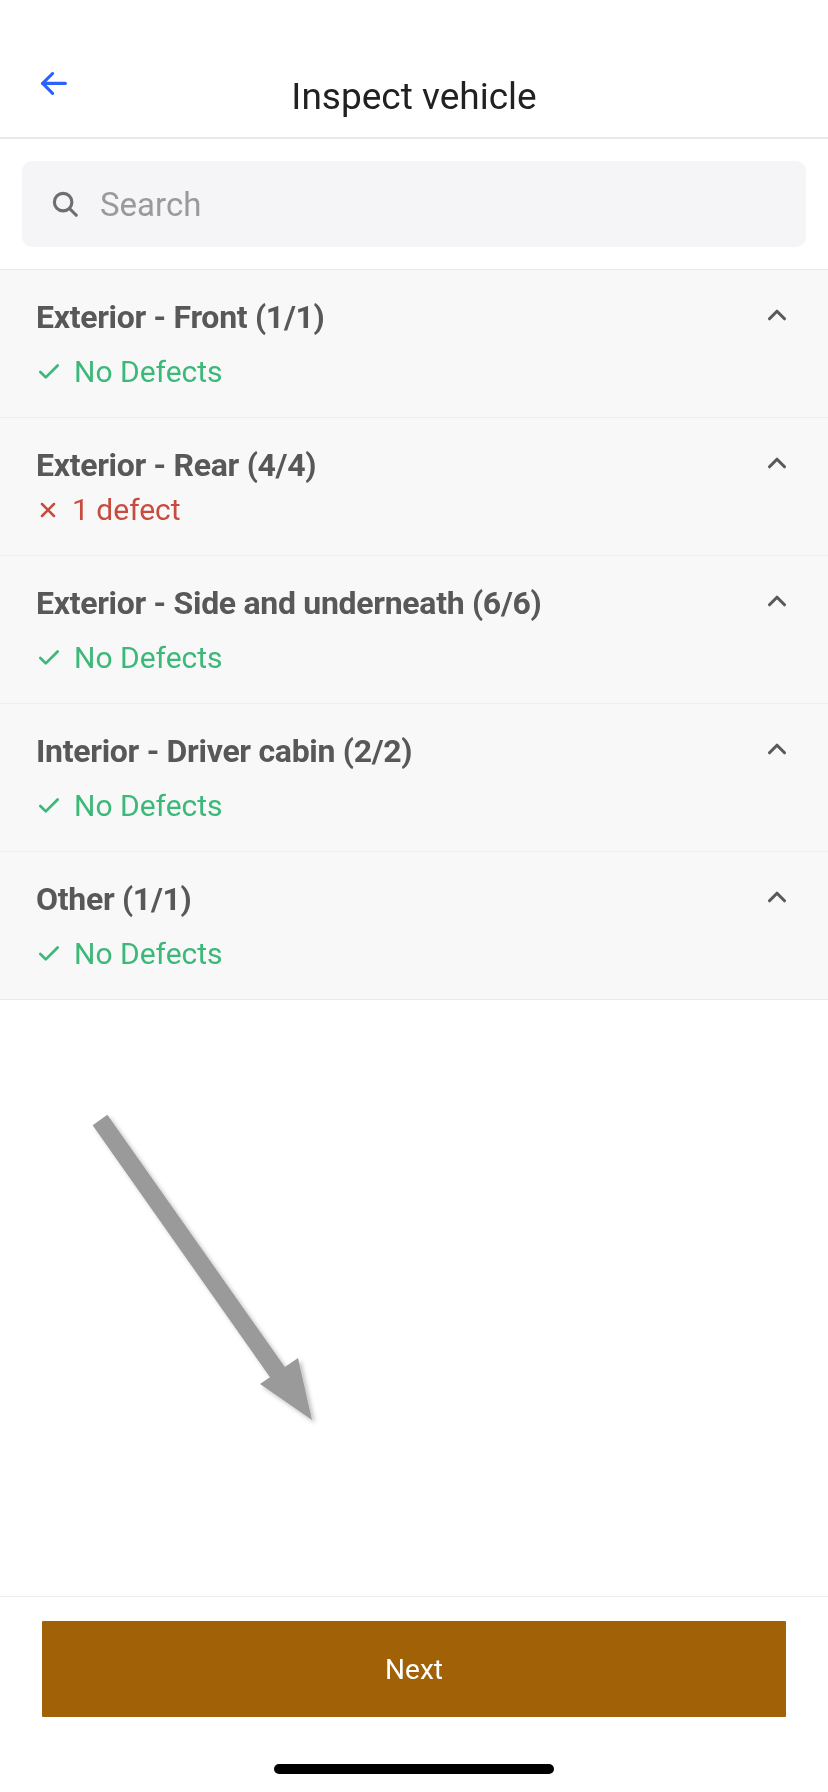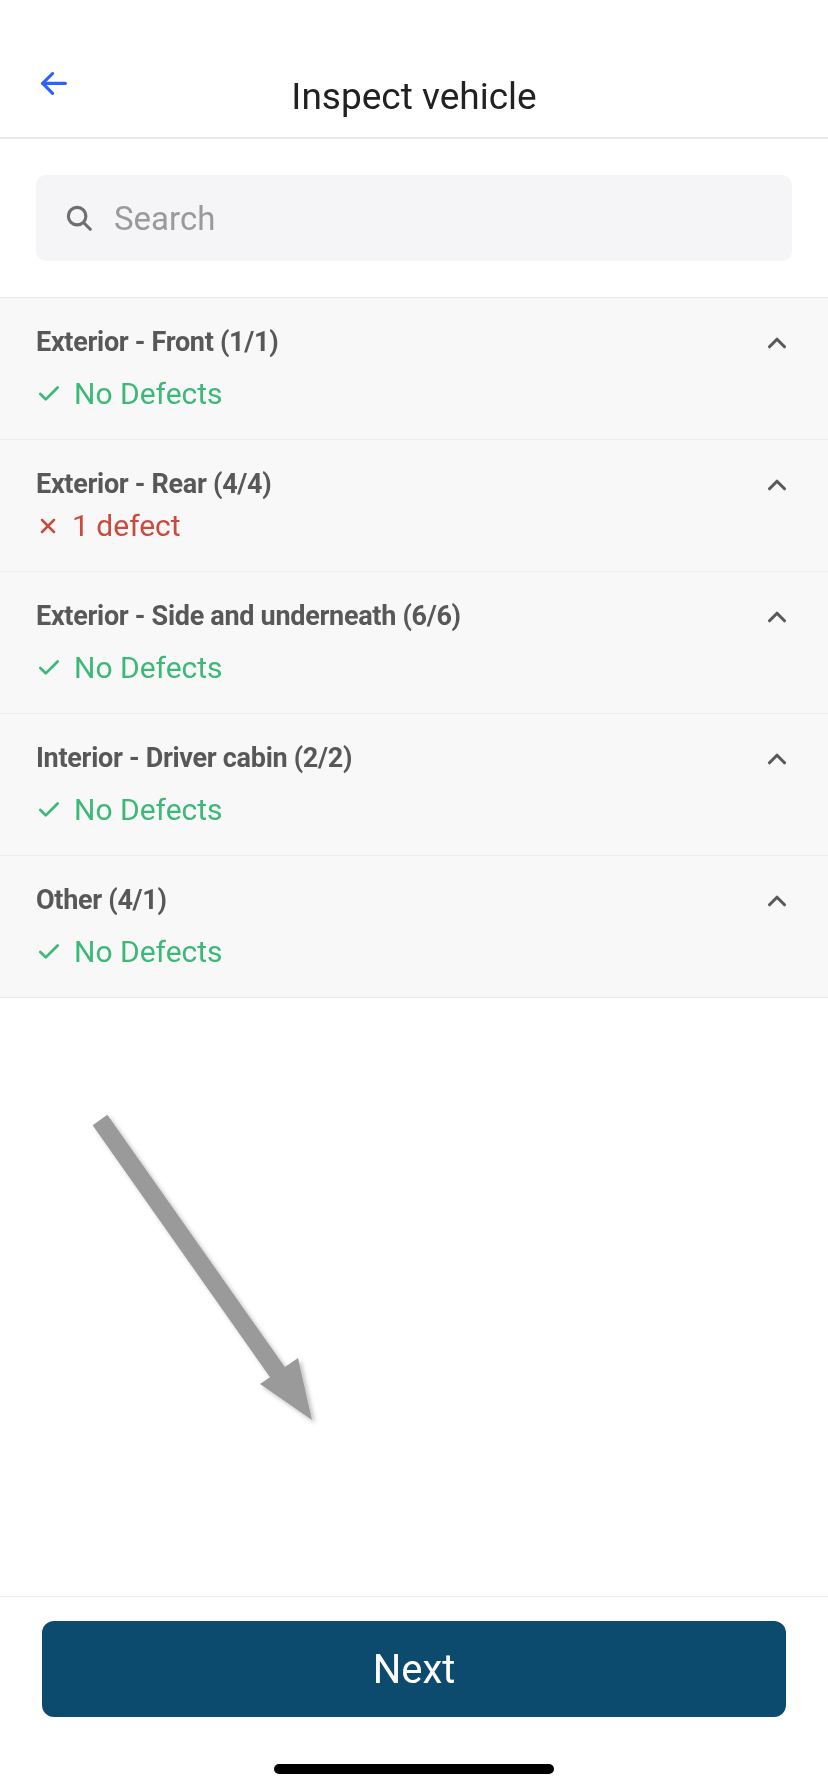--- a/index.html
+++ b/index.html
@@ -39,21 +39,21 @@
     }
     .page-title {
       font-size: 37px;
       font-weight: 400;
       color: #212121;
       width: 100%;
       text-align: center;
       margin-top: 55px;
     }
     .search-container {
-      padding: 36px;
+      padding: 22px;
     }
     .search-box {
       background: #f5f5f7;
       border-radius: 10px;
       height: 86px;
       display: flex;
       align-items: center;
       padding: 0 28px;
     }
     .search-icon {
@@ -88,21 +88,21 @@
     }
     .list-item:last-child {
       border-bottom: none;
     }
     .item-left {
       display: flex;
       flex-direction: column;
       gap: 6px;
     }
     .item-title {
-      font-size: 27px;
+      font-size: 32px;
       font-weight: 700;
       color: #585858;
       letter-spacing: -0.3px;
     }
     .item-status {
       display: flex;
       align-items: center;
       gap: 12px;
       font-size: 30px;
       margin-top: 2px;
@@ -118,26 +118,26 @@
       bottom: 0;
       left: 0;
       right: 0;
       padding: 24px 42px 75px 42px;
       border-top: 1px solid #ececec;
       background: #fff;
     }
     .next-btn {
       width: 100%;
       height: 96px;
-      background: #0c4a6e;
+      background: #a16207;
       color: #fff;
-      font-size: 40px;
+      font-size: 28px;
       font-weight: 400;
       border: none;
-      border-radius: 12px;
+      border-radius: 1px;
       cursor: pointer;
     }
     .home-indicator {
       position: absolute;
       bottom: 18px;
       left: 50%;
       transform: translateX(-50%);
       width: 280px;
       height: 10px;
       background: #000;
@@ -241,21 +241,21 @@
     </div>
     <span class="chevron">
       <svg width="30" height="30" viewBox="0 0 24 24" fill="none" stroke="currentColor" stroke-width="2.5" stroke-linecap="round" stroke-linejoin="round">
           <polyline points="18 15 12 9 6 15"></polyline>
         </svg>
     </span>
   </div>
 
   <div class="list-item">
     <div class="item-left">
-      <div class="item-title">Other (4/1)</div>
+      <div class="item-title">Other (1/1)</div>
       <div class="item-status status-ok">
         <svg width="26" height="26" viewBox="0 0 24 24" fill="none" stroke="currentColor" stroke-width="2.5" stroke-linecap="round" stroke-linejoin="round">
             <polyline points="20 6 9 17 4 12"></polyline>
           </svg>
         <span>No Defects</span>
       </div>
     </div>
     <span class="chevron">
       <svg width="30" height="30" viewBox="0 0 24 24" fill="none" stroke="currentColor" stroke-width="2.5" stroke-linecap="round" stroke-linejoin="round">
           <polyline points="18 15 12 9 6 15"></polyline>

